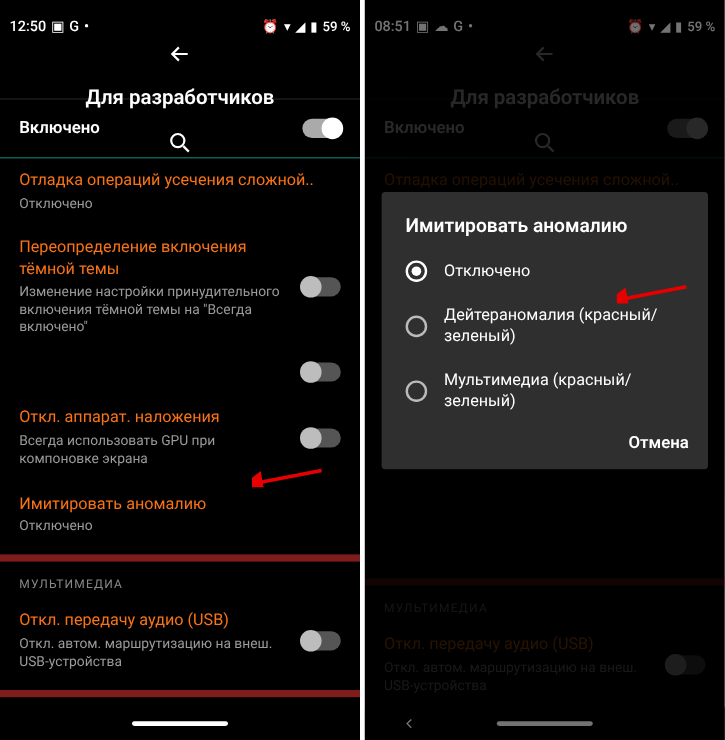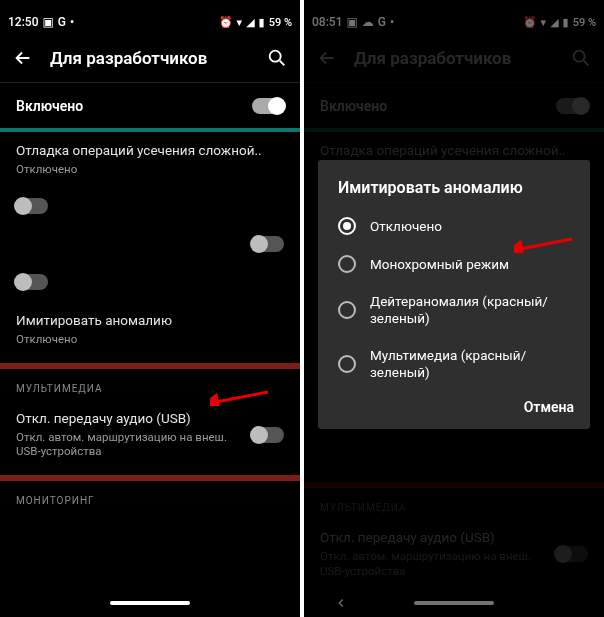--- a/index.html
+++ b/index.html
@@ -32,43 +32,44 @@
     margin-top: 10px;
   }
   .statusbar .left, .statusbar .right { display: flex; gap: 4px; align-items: center; }
   .statusbar .right span { font-size: 11px; }
   .appbar {
     height: 48px;
     display: flex;
     align-items: center;
     padding: 0 12px;
     gap: 16px;
+    flex-direction: column;
   }
   .appbar .title { flex: 1; font-size: 17px; font-weight: 600; }
   .back-icon, .search-icon { width: 22px; height: 22px; display: flex; align-items: center; justify-content: center; }
   .master-row {
     height: 50px;
     display: flex;
     align-items: center;
     justify-content: space-between;
     padding: 0 16px;
     border-top: 1px solid #222;
-    border-bottom: 4px solid #0f766e;
+    border-bottom: 1px solid #0f766e;
   }
   .master-row .label { font-weight: 600; font-size: 14px; }
   .content { padding: 0; }
   .item {
     padding: 10px 16px 12px 16px;
     display: flex;
     align-items: center;
     gap: 12px;
     border-bottom: 0;
   }
   .item .txt { flex: 1; }
-  .item .t { font-size: 13.5px; color: #e5e5e5; line-height: 1.3; }
+  .item .t { font-size: 13.5px; color: #f97316; line-height: 1.3; }
   .item .s { font-size: 11.5px; color: #9a9a9a; line-height: 1.3; margin-top: 2px; }
   .sect {
     padding: 14px 16px 6px 16px;
     font-size: 10px;
     letter-spacing: 1px;
     color: #888;
     text-transform: uppercase;
     border-top: 6px solid #7f1d1d;
     margin-top: 4px;
   }
@@ -179,30 +180,38 @@
   <div class="content">
 
     <div class="item">
       <div class="txt">
         <div class="t">Отладка операций усечения сложной..</div>
         <div class="s">Отключено</div>
       </div>
     </div>
 
     <div class="item">
+      <div class="txt">
+        <div class="t">Переопределение включения тёмной темы</div>
+        <div class="s">Изменение настройки принудительного включения тёмной темы на "Всегда включено"</div>
+      </div>
       <div class="toggle"></div>
     </div>
 
     <div class="item">
       <div class="txt">
       </div>
       <div class="toggle"></div>
     </div>
 
     <div class="item">
+      <div class="txt">
+        <div class="t">Откл. аппарат. наложения</div>
+        <div class="s">Всегда использовать GPU при компоновке экрана</div>
+      </div>
       <div class="toggle"></div>
     </div>
 
     <div class="item" style="position:relative">
       <div class="txt">
         <div class="t">Имитировать аномалию</div>
         <div class="s">Отключено</div>
       </div>
     </div>
 
@@ -304,24 +313,20 @@
 
   <div class="dialog">
     <div class="dtitle">Имитировать аномалию</div>
 
     <div class="radio-row">
       <div class="radio checked"></div>
       <div>Отключено</div>
     </div>
     <div class="radio-row">
       <div class="radio"></div>
-      <div>Монохромный режим</div>
-    </div>
-    <div class="radio-row">
-      <div class="radio"></div>
       <div>Дейтераномалия (красный/зеленый)</div>
     </div>
     <div class="radio-row">
       <div class="radio"></div>
       <div>Мультимедиа (красный/зеленый)</div>
     </div>
 
     <div class="actions">
       <span>Отмена</span>
     </div>

